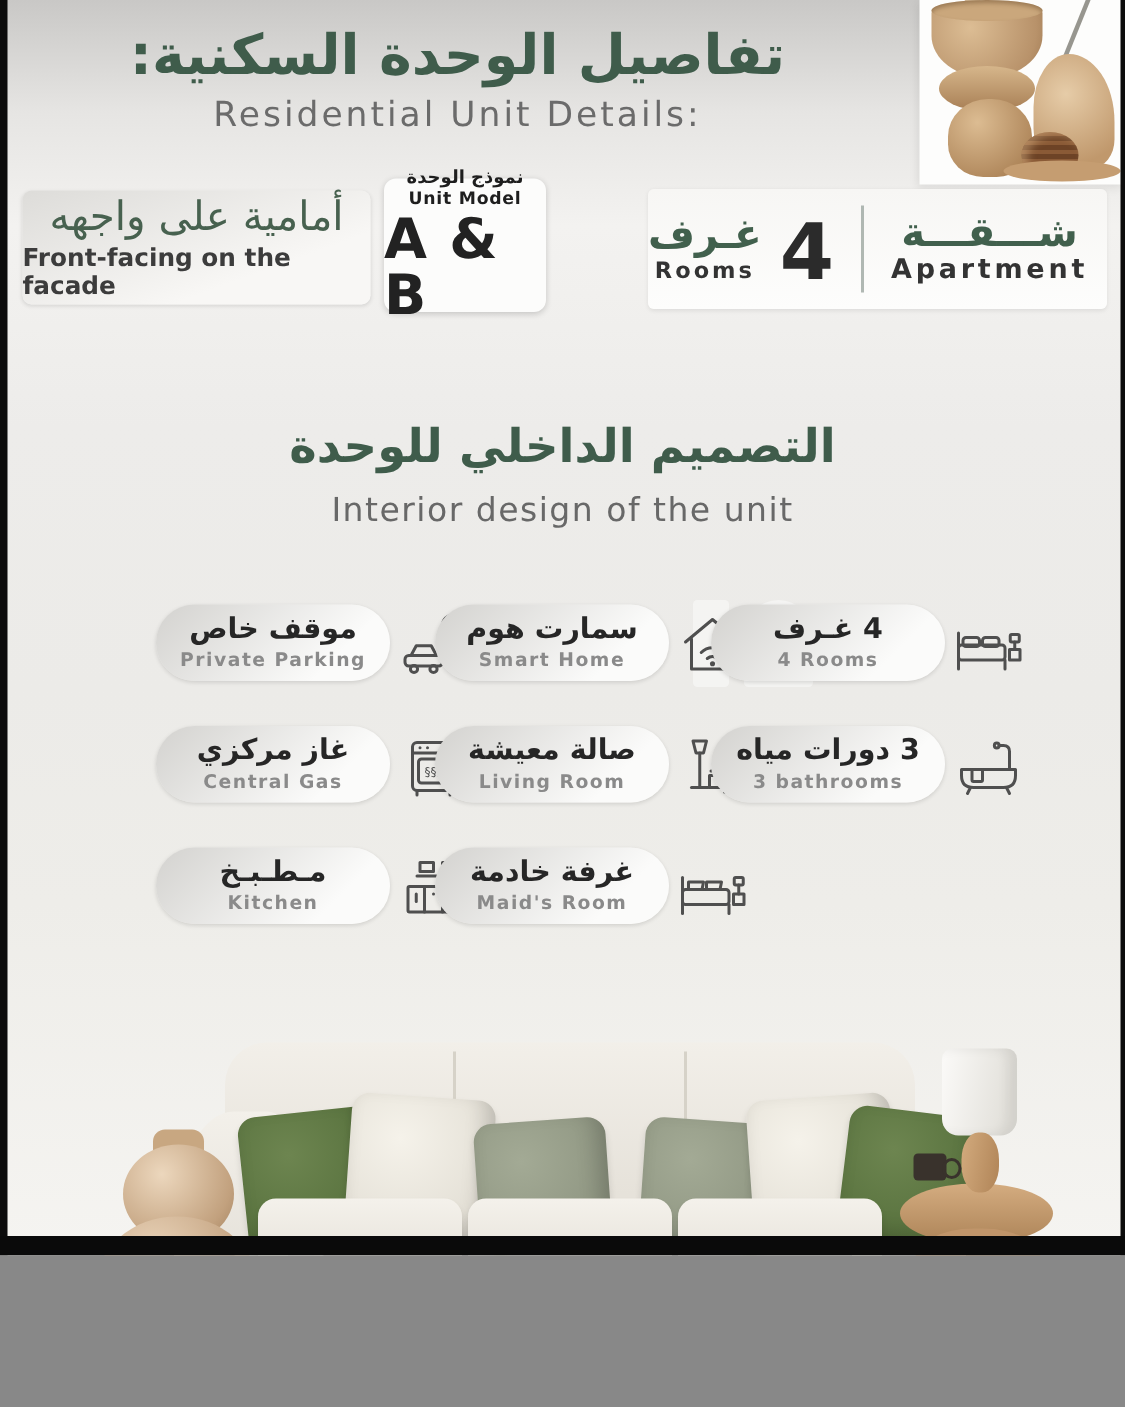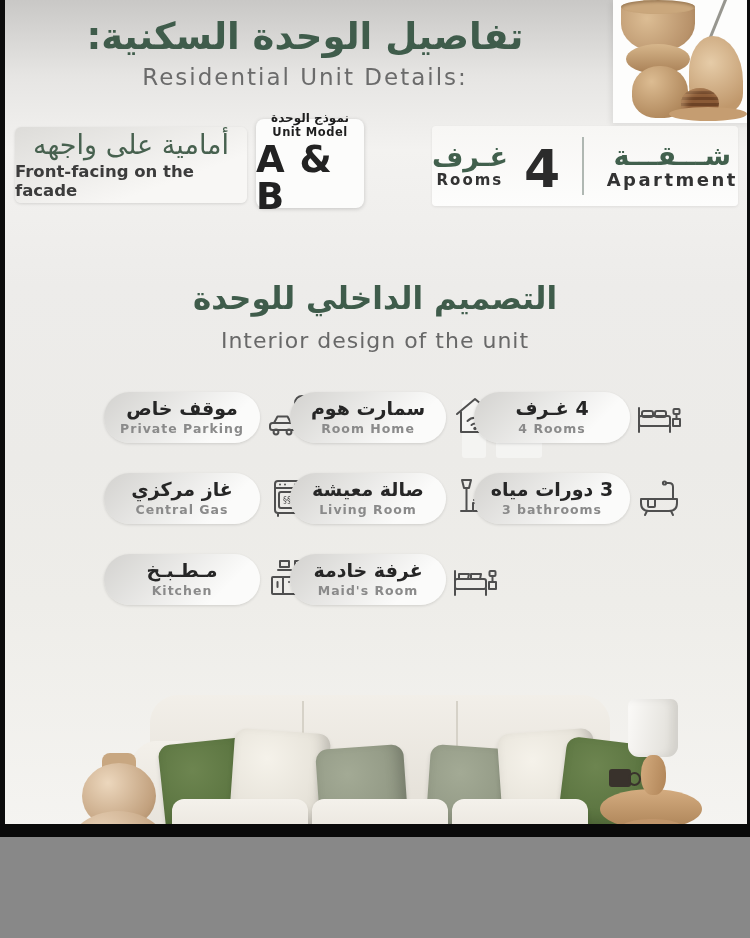--- a/index.html
+++ b/index.html
@@ -35,34 +35,34 @@
     display:flex;flex-direction:column;align-items:center;justify-content:center;}
   .facing-ar{font-size:27px;font-weight:400;color:#47625*;color:#47614f;direction:rtl;line-height:1.1;}
   .facing-en{font-size:16.5px;font-weight:700;color:#3c3c3c;margin-top:2px;}
   .model-box{left:256px;top:119px;width:108px;height:89px;border-radius:8px;background:#fcfcfb;
     box-shadow:0 1px 4px rgba(0,0,0,.18);display:flex;flex-direction:column;align-items:center;justify-content:center;}
   .model-ar{font-size:12px;font-weight:700;color:#1e1e1e;direction:rtl;line-height:1.1;}
   .model-en{font-size:11.5px;font-weight:700;color:#1e1e1e;letter-spacing:.5px;}
   .model-val{font-size:37px;font-weight:800;color:#222;letter-spacing:1px;margin-top:2px;line-height:1;}
   .rooms-panel{left:432px;top:126px;width:306px;height:80px;border-radius:4px;
     background:linear-gradient(180deg,#f7f6f4,#fdfdfc);box-shadow:0 1px 3px rgba(0,0,0,.08);
-    display:flex;align-items:center;justify-content:space-between;gap:12px;}
+    display:flex;align-items:center;justify-content:flex-start;gap:12px;}
   .rp-col{display:flex;flex-direction:column;align-items:center;line-height:1.05;}
   .rp-ar{font-size:27px;font-weight:700;color:#41604d;direction:rtl;}
   .rp-en{font-size:15px;font-weight:600;color:#333;letter-spacing:2px;margin-top:1px;}
   .rp-en2{font-size:18px;font-weight:700;color:#333;letter-spacing:2.5px;margin-top:1px;}
   .rp-num{font-size:52px;font-weight:800;color:#2b2b2b;line-height:1;margin-top:6px;}
   .rp-div{width:2px;height:58px;background:#97a29b;opacity:.75;margin:0 6px;}
   
   .int-head{left:0;top:278px;width:100%;text-align:center;}
   .int-ar{font-size:31px;font-weight:700;color:#3f5c4b;direction:rtl;line-height:1.3;}
   .int-en{font-size:22px;color:#686868;letter-spacing:1px;margin-top:10px;}
   
   .features{left:104px;top:392px;width:580px;display:grid;grid-template-columns:186px 184px 210px;row-gap:19px;}
-  .cell{display:flex;align-items:flex-start;height:62px;}
+  .cell{display:flex;align-items:flex-end;height:62px;}
   .pill{min-width:128px;padding:6px 14px 7px;border-radius:30px;text-align:center;
     background:linear-gradient(135deg,#d3d2cf 0%,#eceb e8 40%,#fbfbfa 100%);
     background:linear-gradient(135deg,#d3d2cf 0%,#fbfbfa 75%);
     box-shadow:0 1px 3px rgba(0,0,0,.13);}
   .f-ar{font-size:19px;font-weight:700;color:#262626;direction:rtl;line-height:1.15;white-space:nowrap;}
   .f-en{font-size:12.5px;font-weight:700;color:#8a8a8a;letter-spacing:1px;margin-top:1px;white-space:nowrap;}
   .ficon{width:48px;height:48px;margin-left:5px;flex:0 0 auto;}
   .ficon *{vector-effect:non-scaling-stroke;}
   .watermark{left:460px;top:390px;width:120px;height:80px;opacity:.45;z-index:0;}
   .wm-a{position:absolute;left:2px;top:10px;width:24px;height:58px;background:#fff;border-radius:3px;}
@@ -170,21 +170,21 @@
         <path d="M9 31 l3.5-6.5 h10 l3.5 6.5"></path>
         <rect x="5" y="31" width="25" height="7" rx="2.5"></rect>
         <circle cx="11" cy="40" r="2.4"></circle>
           <circle cx="24" cy="40" r="2.4"></circle>
       </svg>
     </div>
 
     <div class="cell">
       <div class="pill">
         <div class="f-ar">سمارت هوم</div>
-        <div class="f-en">Room Home</div>
+        <div class="f-en">Smart Home</div>
       </div>
       <svg class="ficon" viewBox="0 0 48 48" fill="none" stroke="#4f4f4f" stroke-width="2" stroke-linecap="round" stroke-linejoin="round">
         <path d="M6 22 L24 7 L42 22"></path>
         <path d="M10 20 V40 H38 V20"></path>
         <path d="M16.5 29 a10.5 10.5 0 0 1 15 0"></path>
         <path d="M20.5 33 a5.5 5.5 0 0 1 7 0"></path>
         <circle cx="24" cy="36.5" r="1.7" fill="#4f4f4f" stroke="none"></circle>
       </svg>
     </div>
 

